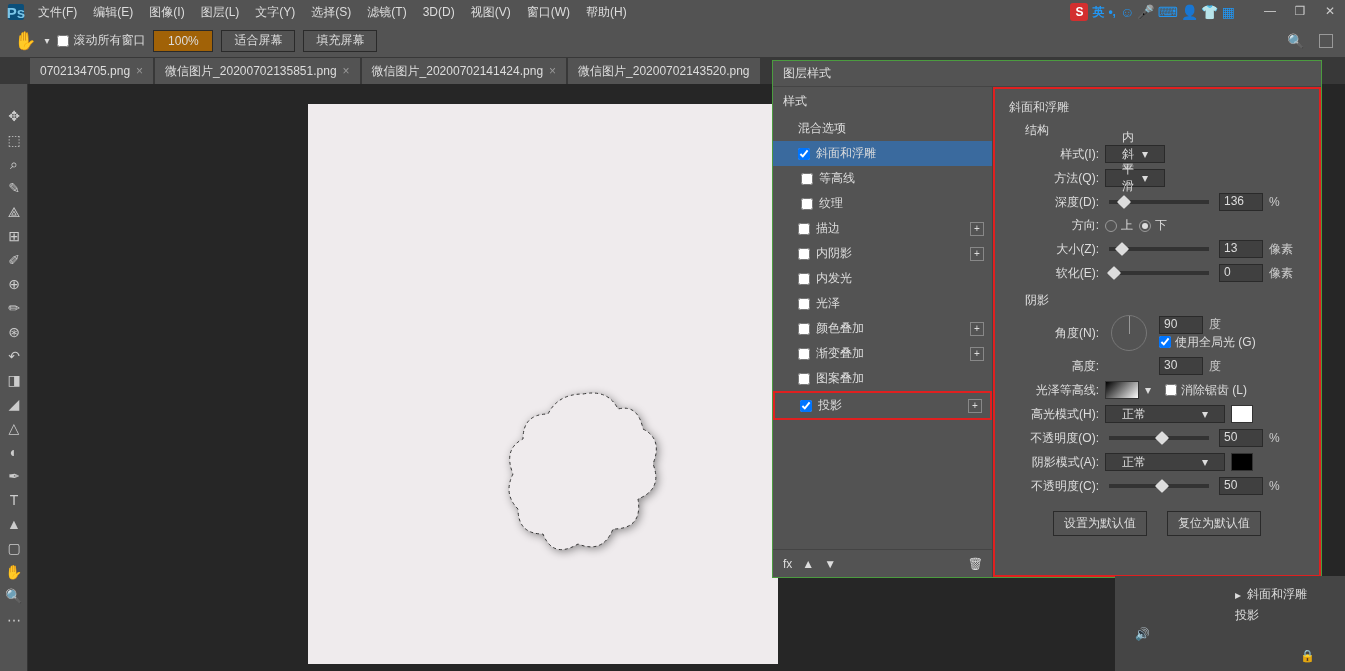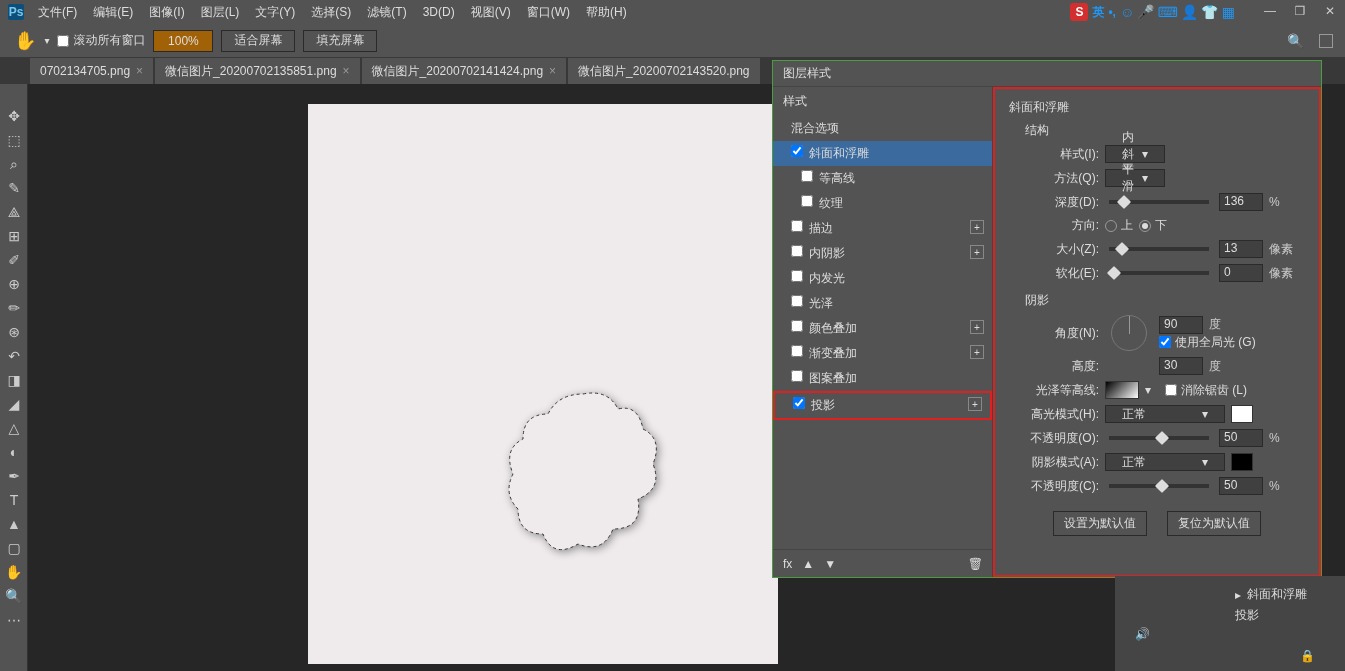--- a/index.html
+++ b/index.html
@@ -1,18 +1,18 @@
 <!DOCTYPE html>
 <html><head>
 <meta charset="utf-8">
 <style>
 *{margin:0;padding:0;box-sizing:border-box;font-family:"Microsoft YaHei",Arial,sans-serif;font-size:12px;color:#ddd;user-select:none}
 body{background:#535353;width:1345px;height:671px;overflow:hidden;position:relative}
 .menubar{background:#535353;height:24px;display:flex;align-items:center;padding-left:30px;position:relative}
-.ps-logo{position:absolute;left:8px;width:16px;height:16px;background:#0b4f7a;border-radius:2px;display:flex;align-items:center;justify-content:center;font-size:12px;color:#7ac5e8;font-weight:bold}
+.ps-logo{position:absolute;left:8px;width:16px;height:16px;background:#0b4f7a;border-radius:2px;display:flex;align-items:center;justify-content:center;font-size:15px;color:#7ac5e8;font-weight:bold}
 .menu-item{padding:0 8px;cursor:pointer}
 .ime-bar{position:absolute;right:110px;top:3px;display:flex;align-items:center;gap:4px}
 .ime-icon{width:18px;height:18px;background:#d32f2f;border-radius:3px;display:flex;align-items:center;justify-content:center;color:#fff;font-weight:bold}
 .ime-txt{color:#2196f3;font-weight:bold}
 .ime-icons{display:flex;gap:3px}
 .ime-i{color:#2196f3;font-size:14px}
 .win-controls{position:absolute;right:0;top:0;display:flex}
 .win-btn{width:30px;height:22px;display:flex;align-items:center;justify-content:center;color:#ccc;cursor:pointer}
 .options-bar{background:#535353;height:34px;display:flex;align-items:center;padding-left:14px;gap:8px;border-bottom:1px solid #383838;position:relative}
 .hand-icon{font-size:18px}
@@ -30,21 +30,21 @@
 .tool-col{position:absolute;left:0;top:20px;width:28px}
 .tool{width:28px;height:24px;display:flex;align-items:center;justify-content:center;color:#ccc;cursor:pointer;font-size:14px;position:relative}
 .canvas-area{position:absolute;left:28px;top:84px;right:0;bottom:0;background:#262626}
 .canvas{position:absolute;left:280px;top:20px;width:470px;height:560px;background:#efebed}
 .shape{position:absolute;left:190px;top:280px;width:170px;height:180px}
 .dialog{position:absolute;left:772px;top:60px;width:550px;height:518px;background:#535353;border:1px solid #4b9b3f}
 .dlg-title{background:#535353;height:26px;display:flex;align-items:center;padding-left:10px;border-bottom:1px solid #444}
 .dlg-body{display:flex;height:490px}
 .style-list{width:220px;background:#535353;border-right:1px solid #444}
 .style-hdr{padding:6px 10px;color:#ddd}
-.style-item{display:flex;align-items:flex-start;padding:4px 18px;gap:6px;cursor:pointer;position:relative}
+.style-item{display:flex;align-items:center;padding:4px 25px;gap:6px;cursor:pointer;position:relative}
 .style-item.selected{background:#3a6a9e}
 .style-item.sub{padding-left:28px}
 .style-item input{width:12px;height:12px}
 .fx-add{position:absolute;right:8px;width:14px;height:14px;border:1px solid #888;display:flex;align-items:center;justify-content:center;font-size:10px}
 .hl-dropshadow{border:2px solid #e02020}
 .style-footer{position:absolute;bottom:0;left:0;width:220px;height:28px;display:flex;align-items:center;padding:0 10px;gap:10px;border-top:1px solid #444}
 .settings-panel{flex:1;padding:10px 14px;border:2px solid #e02020;position:relative}
 .set-title{font-size:12px;margin-bottom:6px}
 .set-grp{margin-left:16px;margin-bottom:10px}
 .set-grp-title{margin-bottom:6px}

